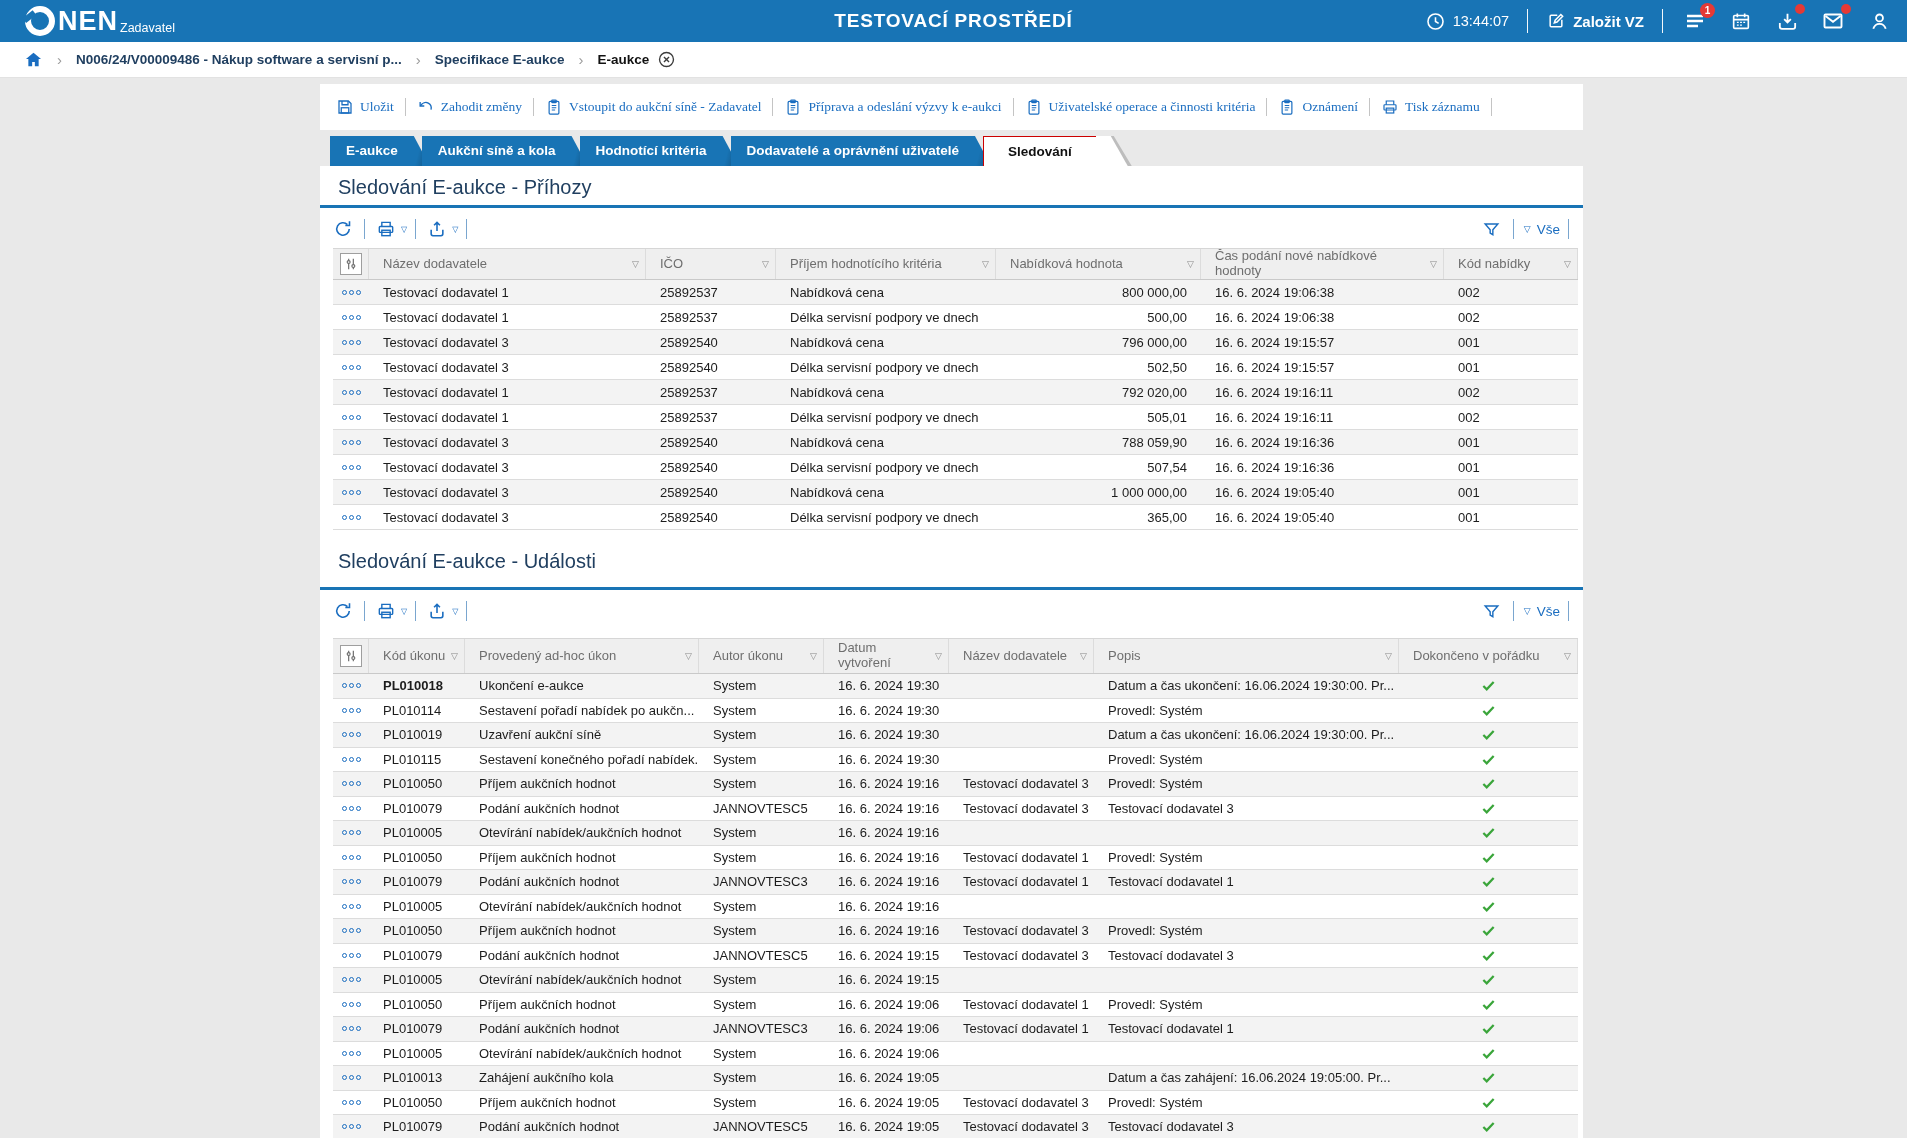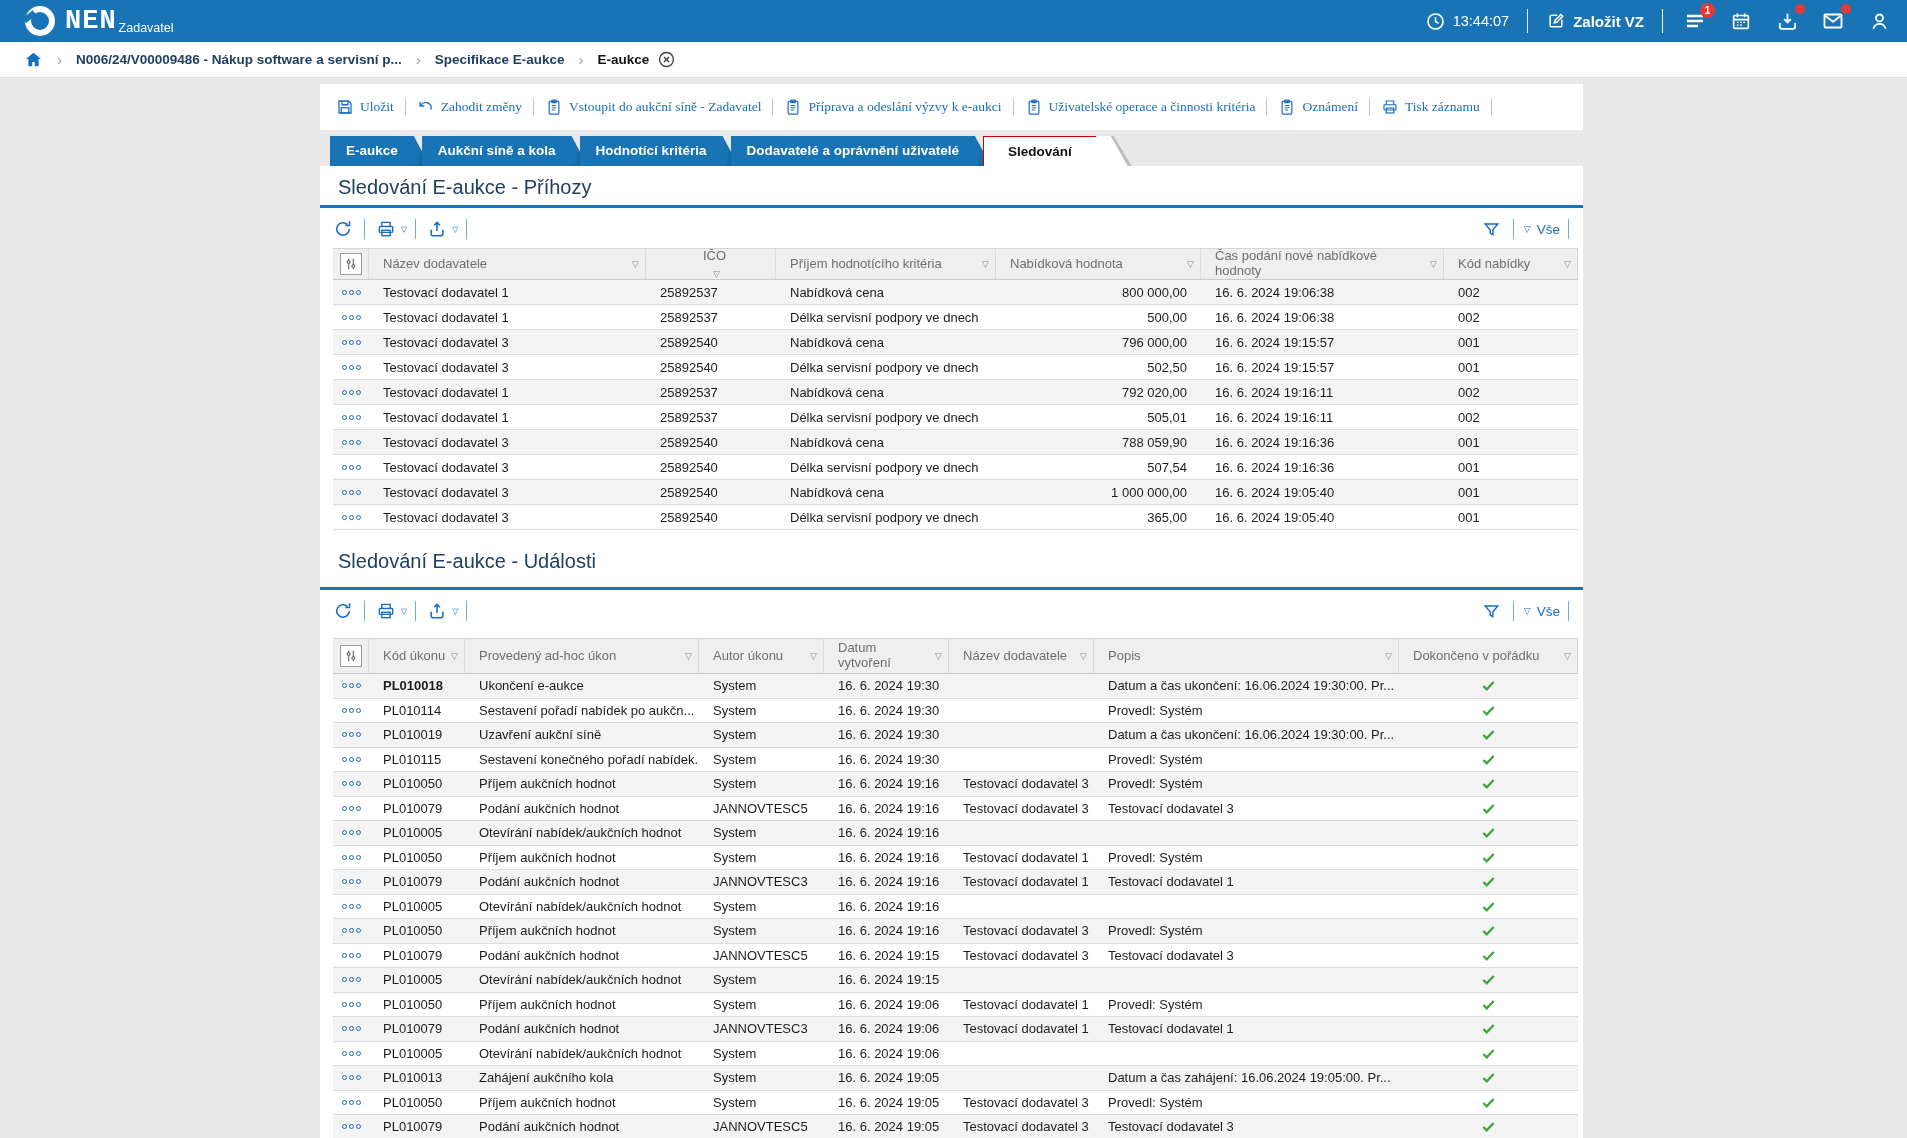--- a/index.html
+++ b/index.html
@@ -12,21 +12,21 @@
     --title-navy:#203f60;
     --page-gray:#e9e9e9;
   }
   *{box-sizing:border-box;margin:0;padding:0;}
   body{font-family:"Liberation Sans",sans-serif;background:#fff;}
   #app{position:relative;width:1907px;height:1138px;overflow:hidden;background:var(--page-gray);}
 
   
   #topbar{position:absolute;left:0;top:0;width:1907px;height:42px;background:var(--header-blue);display:flex;align-items:center;color:#fff;}
   .brandwrap{display:flex;align-items:flex-start;margin-left:22px;}
-  .brand-name{font-size:27px;font-weight:700;letter-spacing:1px;line-height:38px;margin-left:7px;font-family:Liberation Mono, monospace;}
+  .brand-name{font-size:27px;font-weight:700;letter-spacing:1px;line-height:38px;}
   .brand-sub{font-size:12.5px;font-weight:400;margin-top:19px;margin-left:2px;}
   .env-title{position:absolute;left:50%;top:0;transform:translateX(-50%);height:42px;line-height:42px;font-size:19px;font-weight:700;letter-spacing:.8px;white-space:nowrap;}
   .tb-right{position:absolute;right:14px;top:0;height:42px;display:flex;align-items:center;gap:18px;}
   .tb-item{display:flex;align-items:center;gap:7px;}
   .tb-time{font-size:14.5px;}
   .tb-sep{width:1px;height:24px;background:rgba(255,255,255,.95);}
   .tb-create{font-size:15px;font-weight:700;}
   .icon-btn{position:relative;display:flex;align-items:center;justify-content:center;width:28px;height:28px;cursor:pointer;}
   .badge{position:absolute;top:-4px;right:-6px;min-width:15px;height:15px;border-radius:8px;background:var(--badge-red);color:#fff;font-size:10px;font-weight:700;line-height:15px;text-align:center;padding:0 3px;}
   .dot{position:absolute;top:-3px;right:-4px;width:10px;height:10px;border-radius:50%;background:var(--badge-red);}
@@ -97,20 +97,21 @@
   <div id="topbar">
     <div class="brandwrap">
       <svg width="36" height="36" viewBox="0 0 36 36">
         <circle cx="18" cy="19" r="12" fill="none" stroke="#ffffff" stroke-width="6"></circle>
         <rect x="1" y="12" width="13" height="6" fill="#1874b5" transform="rotate(-38 7 15)"></rect>
         <circle cx="18" cy="19" r="4.5" fill="#1874b5"></circle>
       </svg>
       <span class="brand-name">NEN</span>
       <span class="brand-sub">Zadavatel</span>
     </div>
+    <div class="env-title">TESTOVACÍ PROSTŘEDÍ</div>
     <div class="tb-right">
       <div class="tb-item">
         <svg width="21" height="21" viewBox="0 0 24 24" fill="none" stroke="#fff" stroke-width="1.8">
           <circle cx="12" cy="12" r="8.6"></circle>
             <path d="M12 7.2V12l3.6 2.1"></path>
         </svg>
         <span class="tb-time">13:44:07</span>
       </div>
       <div class="tb-sep"></div>
       <div class="tb-item">
@@ -342,21 +343,21 @@
                 <path d="M8.5 4v16M15.5 4v16"></path>
                 <circle cx="8.5" cy="9" r="2.2" fill="#fff"></circle>
                 <circle cx="15.5" cy="15" r="2.2" fill="#fff"></circle>
               </svg>
             </span>
           </div>
           <div class="g-hcell" style="width: 277px;">
             <span class="g-hlabel">Název dodavatele</span>
             <span class="g-filter">▽</span>
           </div>
-          <div class="g-hcell" style="width: 130px; flex-direction: column;">
+          <div class="g-hcell" style="width: 130px;">
             <span class="g-hlabel">IČO</span>
             <span class="g-filter">▽</span>
           </div>
           <div class="g-hcell" style="width: 220px;">
             <span class="g-hlabel">Příjem hodnotícího kritéria</span>
             <span class="g-filter">▽</span>
           </div>
           <div class="g-hcell" style="width: 205px;">
             <span class="g-hlabel">Nabídková hodnota</span>
             <span class="g-filter">▽</span>

